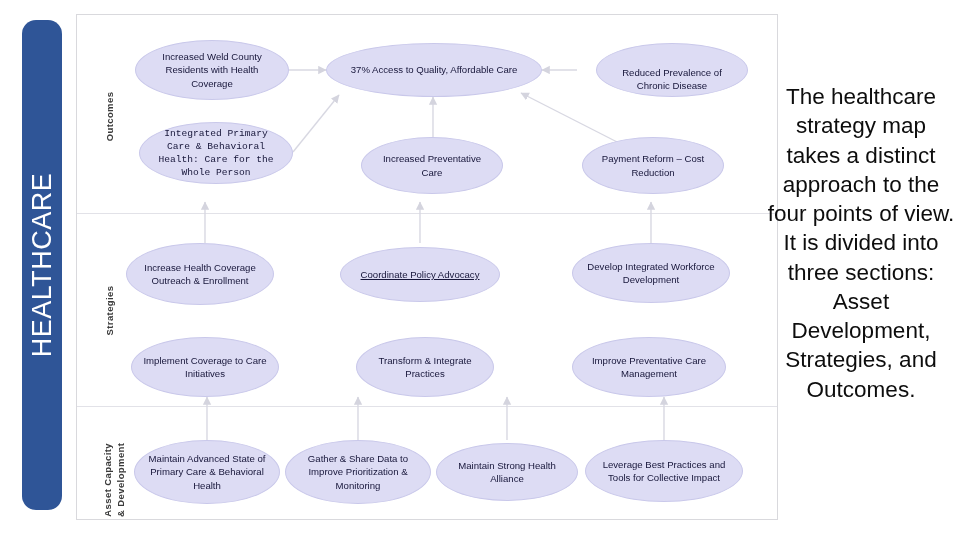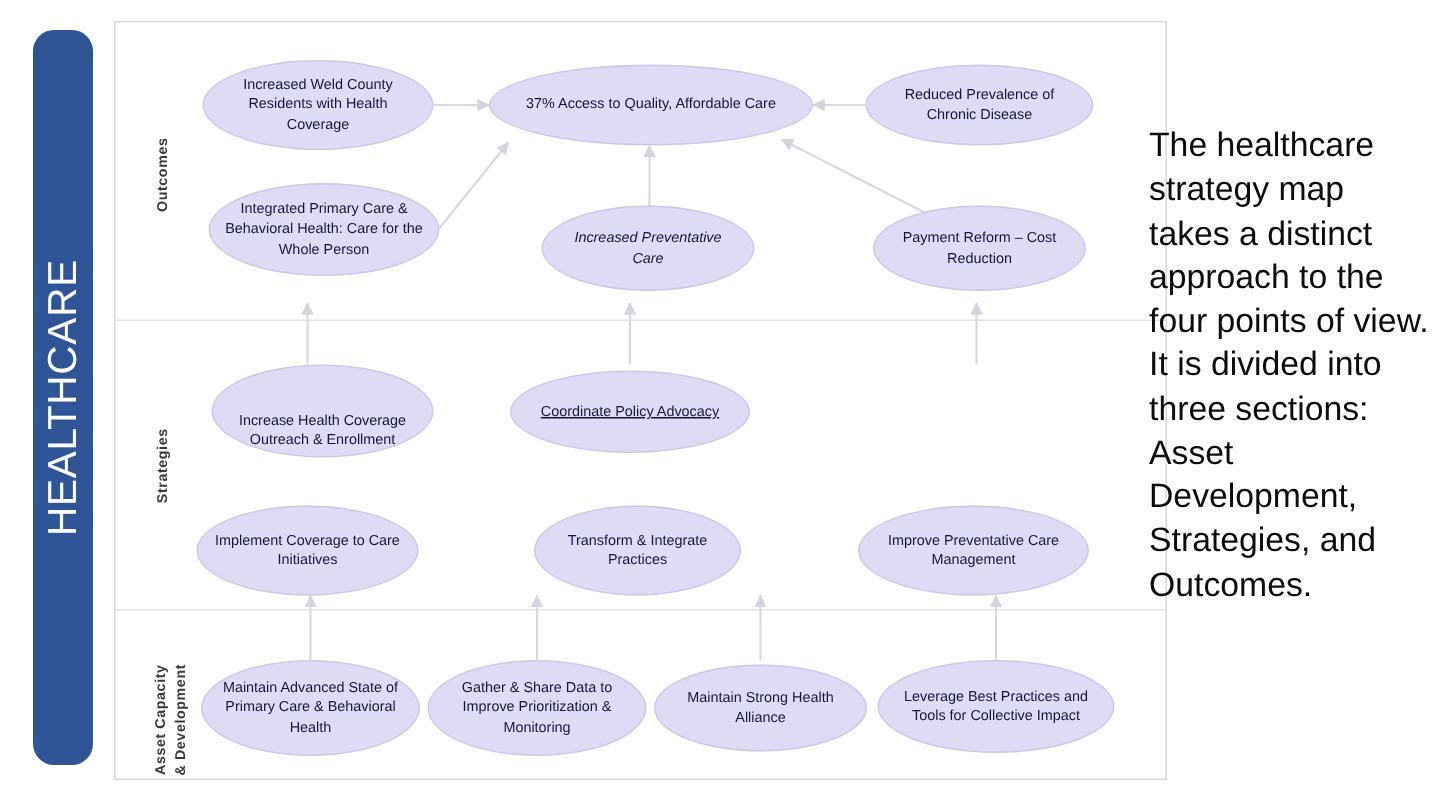--- a/index.html
+++ b/index.html
@@ -84,21 +84,21 @@
   }
   .node span { display:block; }
 
   
   #wires { position: absolute; left: 0; top: 0; width: 702px; height: 506px; pointer-events: none; }
 
   
   #caption {
     position: absolute; left: 766px; top: 82px;
     width: 190px;
-    text-align: left;
+    text-align: center;
     color: #0d0d0d;
     font-size: 22.5px;
     line-height: 1.30;
   }
 </style>
 </head>
 <body>
 
 <div id="slide">
 
@@ -148,44 +148,47 @@
     </svg>
 
     <div class="node" style="left:58px; top:25px; width:154px; height:60px;">
       <span>Increased Weld County Residents with Health Coverage</span>
     </div>
 
     <div class="node" style="left:249px; top:28px; width:216px; height:54px;">
       <span>37% Access to Quality, Affordable Care</span>
     </div>
 
-    <div class="node" style="left:500px; top:28px; width:152px; height:54px;">
+    <div class="node" style="left:519px; top:28px; width:152px; height:54px;align-items:flex-end;">
       <span>Reduced Prevalence of Chronic Disease</span>
     </div>
 
-    <div class="node" style="left:62px; top:107px; width:154px; height:62px;">
+    <div class="node" style="left:62px; top:107px; width:154px; height:62px;font-family:Liberation Mono, monospace;">
       <span>Integrated Primary Care &amp; Behavioral Health: Care for the Whole Person</span>
     </div>
 
-    <div class="node" style="left:284px; top:122px; width:142px; height:57px;font-style:italic;">
+    <div class="node" style="left:284px; top:122px; width:142px; height:57px;">
       <span>Increased Preventative Care</span>
     </div>
 
     <div class="node" style="left:505px; top:122px; width:142px; height:57px;text-align:center;">
       <span>Payment Reform – Cost Reduction</span>
     </div>
 
-    <div class="node" style="left:64px; top:228px; width:148px; height:62px;align-items:flex-end;">
+    <div class="node" style="left:49px; top:228px; width:148px; height:62px;">
       <span>Increase Health Coverage Outreach &amp; Enrollment</span>
     </div>
 
     <div class="node" style="left:263px; top:232px; width:160px; height:55px;text-decoration:underline;">
       <span>Coordinate Policy Advocacy</span>
     </div>
 
+    <div class="node" style="left:495px; top:228px; width:158px; height:60px;">
+      <span>Develop Integrated Workforce Development</span>
+    </div>
 
     <div class="node" style="left:54px; top:322px; width:148px; height:60px;justify-content:center;">
       <span>Implement Coverage to Care Initiatives</span>
     </div>
 
     <div class="node" style="left:279px; top:322px; width:138px; height:60px;text-align:center;">
       <span>Transform &amp; Integrate Practices</span>
     </div>
 
     <div class="node" style="left:495px; top:322px; width:154px; height:60px;">

